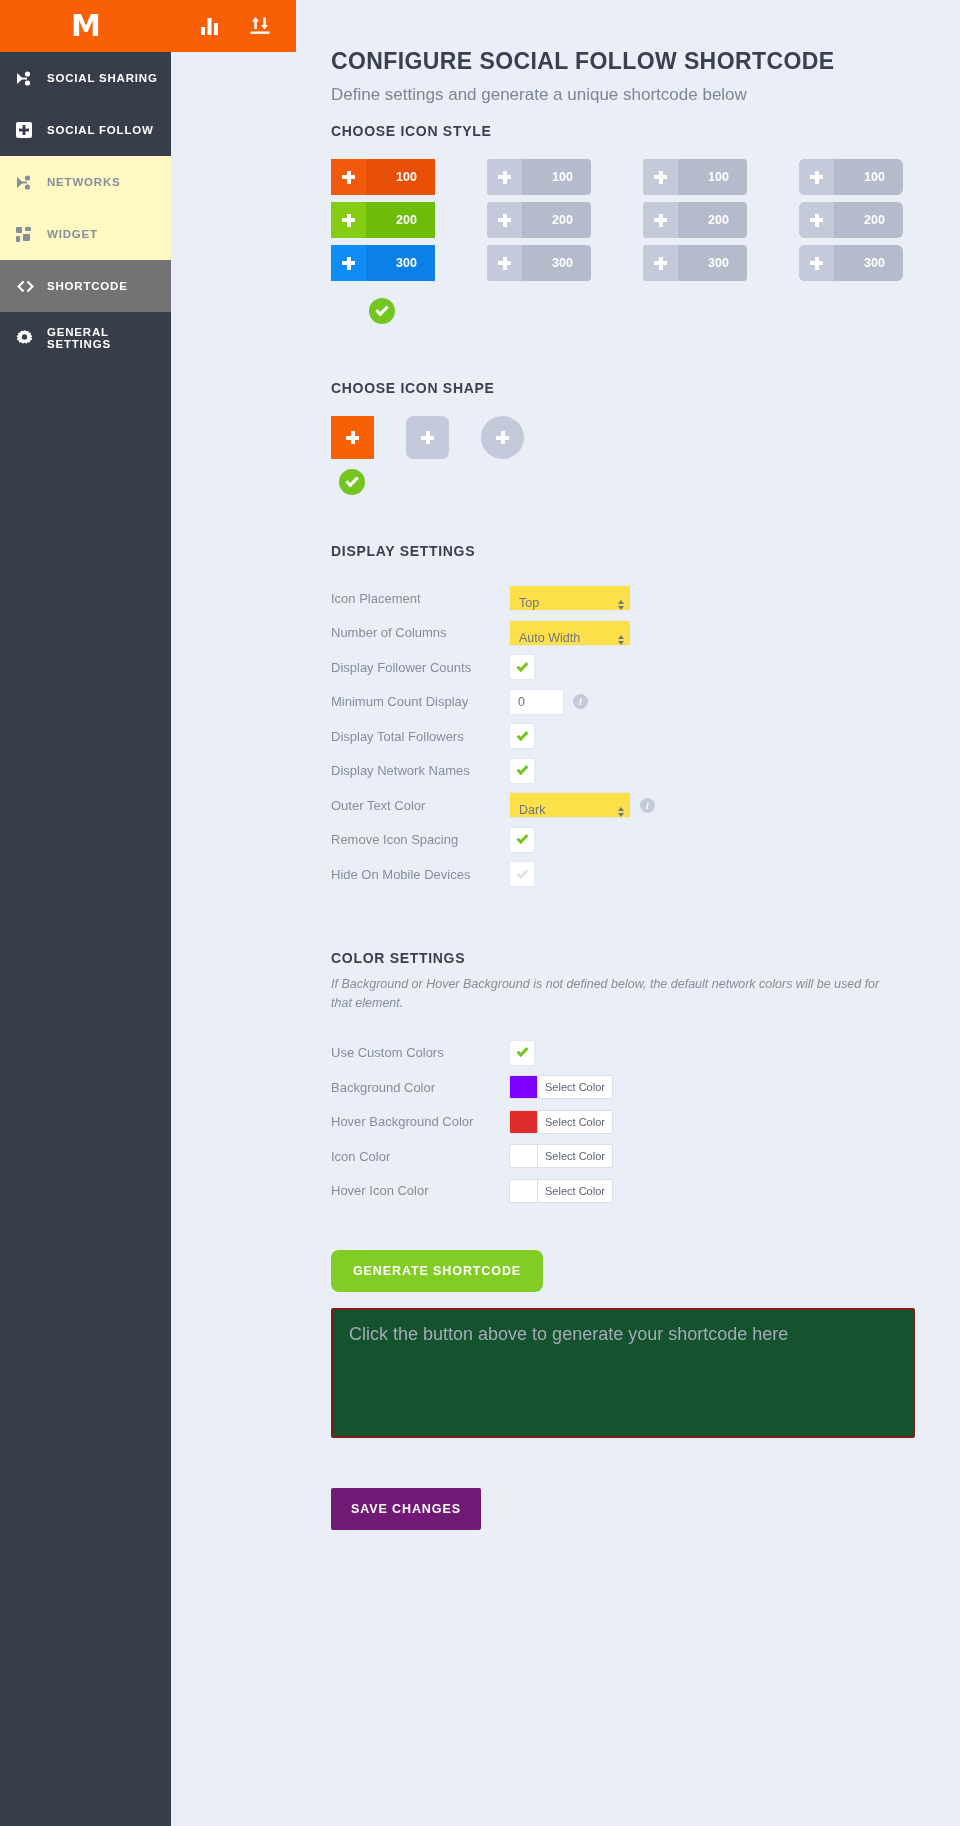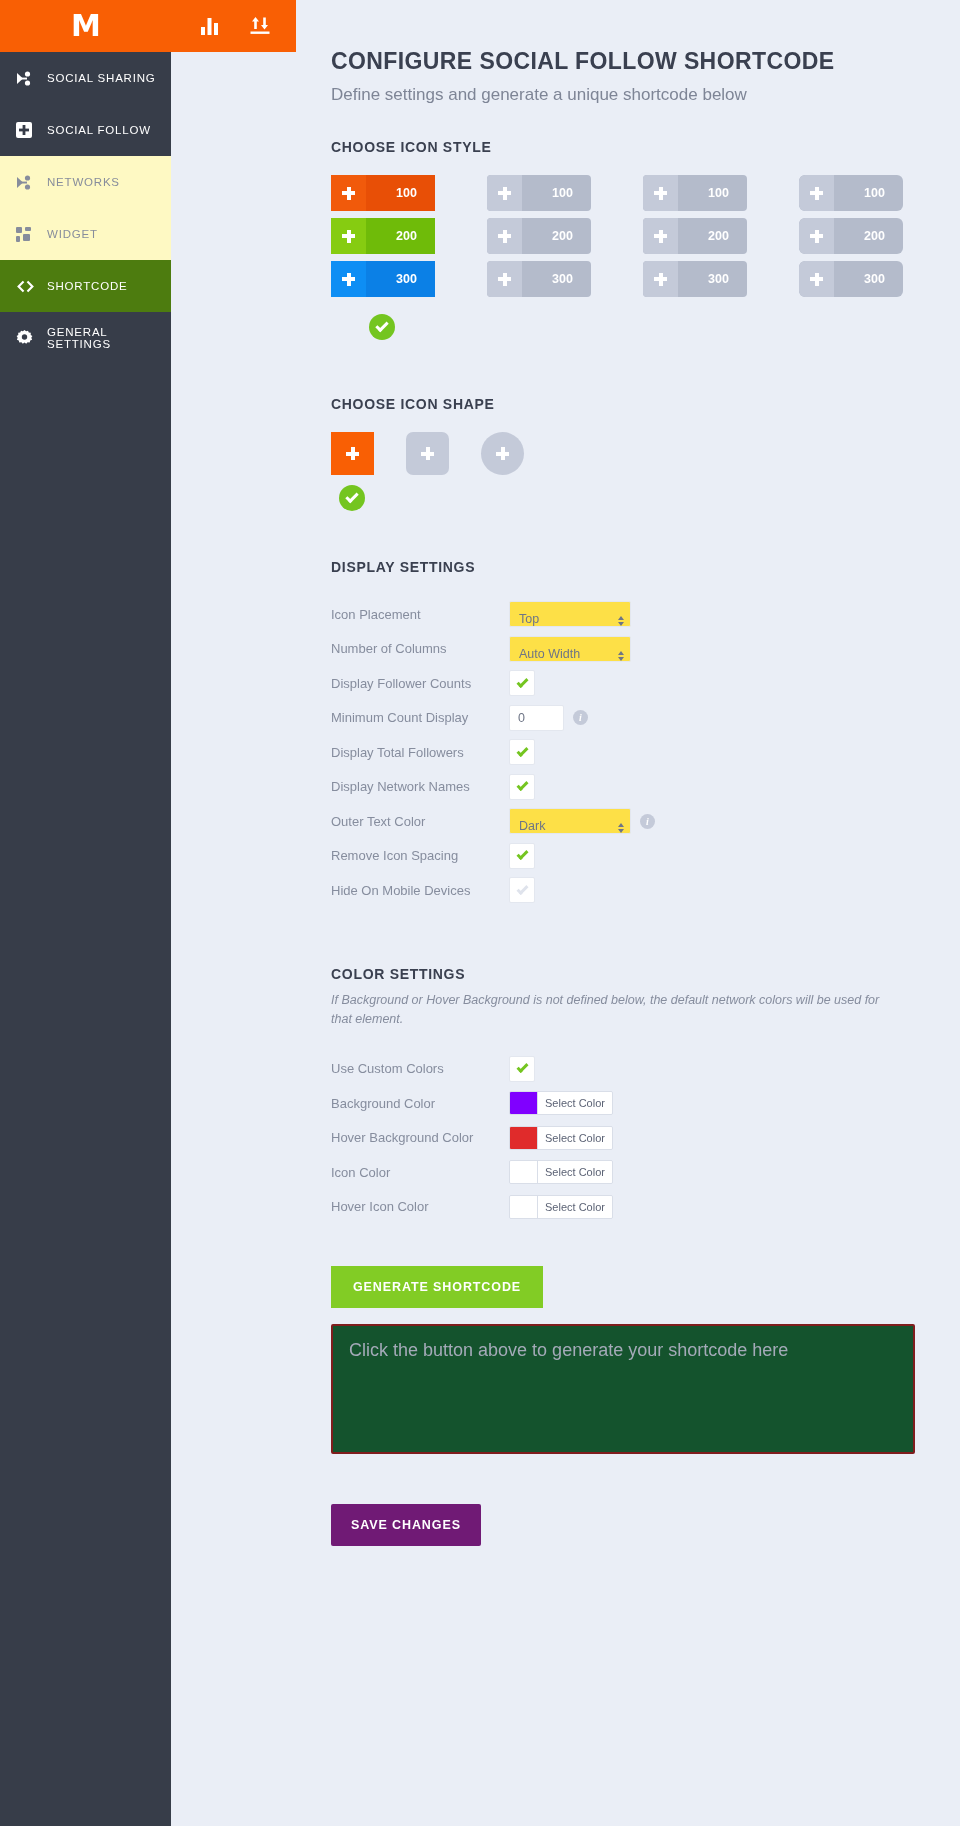--- a/index.html
+++ b/index.html
@@ -46,30 +46,30 @@
   }
   .nav-item .ic {
     width: 26px;
     min-width: 26px;
     display: flex;
     align-items: center;
     justify-content: flex-start;
   }
   .nav-label {
     font-size: 11.5px;
-    font-weight: normal;
+    font-weight: bold;
     letter-spacing: 0.8px;
     text-transform: uppercase;
     margin-left: 5px;
   }
   .nav-top { background: #373d49; }
   .nav-top .nav-label { color: #ffffff; }
   .nav-sub { background: #fef9c3; }
   .nav-sub .nav-label { color: #878d9c; }
-  .nav-sub.active { background: #4d7c0f; }
+  .nav-sub.active { background: #737373; }
   .nav-sub.active .nav-label { color: #ffffff; }
   .nav-sub.active .arrow {
     position: absolute;
     right: -11px;
     top: 50%;
     transform: translateY(-50%);
     width: 0; height: 0;
     border-top: 11px solid transparent;
     border-bottom: 11px solid transparent;
     border-left: 11px solid #eaeef6;
@@ -111,21 +111,21 @@
     font-size: 17px;
     color: #7e8596;
   }
   h2.section-title {
     font-size: 14px;
     font-weight: bold;
     color: #3a4050;
     letter-spacing: 0.7px;
     text-transform: uppercase;
   }
-  .sec-icon-style { margin-top: 34px; }
+  .sec-icon-style { margin-top: 18px; }
   .sec-icon-shape { margin-top: 56px; }
   .sec-display { margin-top: 48px; }
   .sec-color { margin-top: 58px; }
 
   
   .style-grid {
     margin-top: 20px;
     display: flex;
     gap: 52px;
   }
@@ -320,21 +320,21 @@
     display: inline-block;
     background: #82cc25;
     color: #ffffff;
     border: none;
     font-family: "Liberation Sans", sans-serif;
     font-size: 12.5px;
     font-weight: bold;
     letter-spacing: 0.9px;
     text-transform: uppercase;
     padding: 14px 22px;
-    border-radius: 0;
+    border-radius: 8px;
     cursor: pointer;
   }
   .shortcode-box {
     margin-top: 16px;
     width: 584px;
     height: 130px;
     background: #14532d;
     border: 2px solid #7f1d1d;
     border-radius: 2px;
     padding: 14px 16px;

